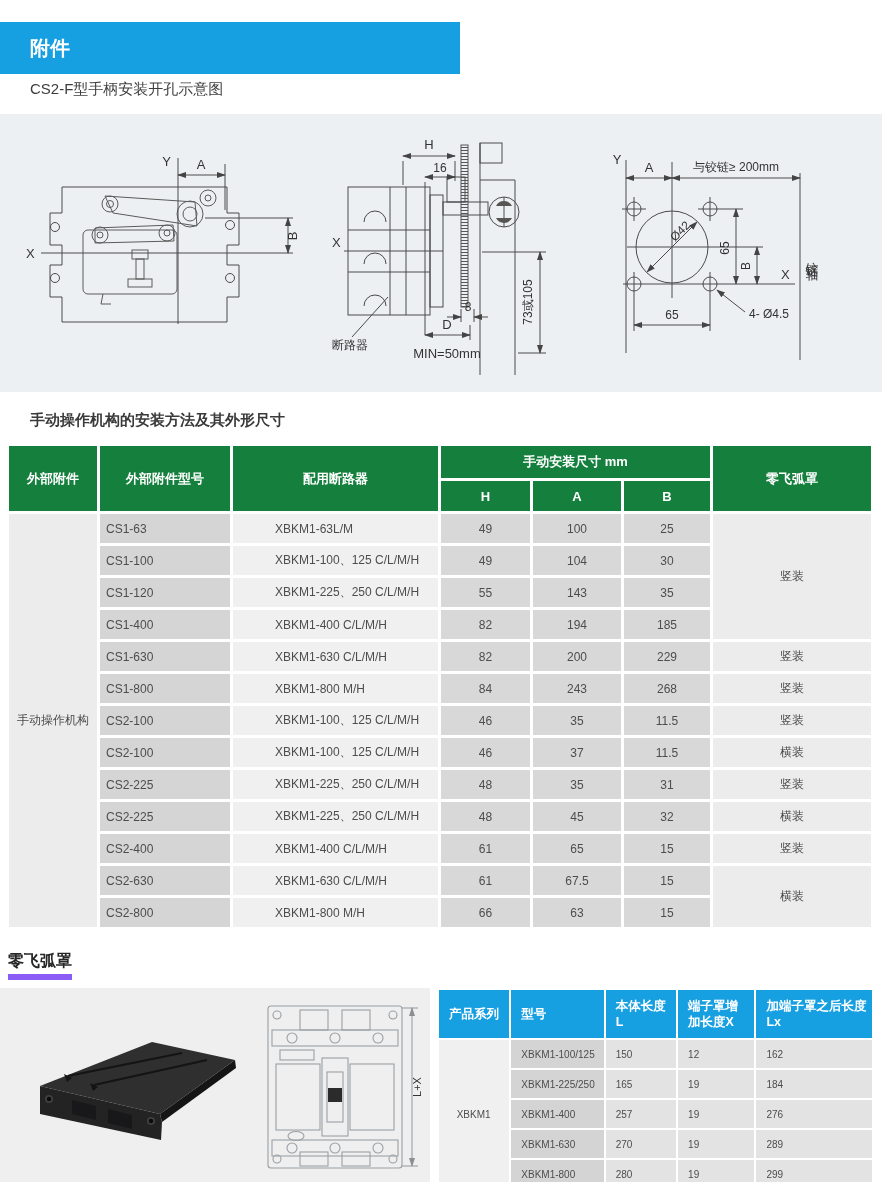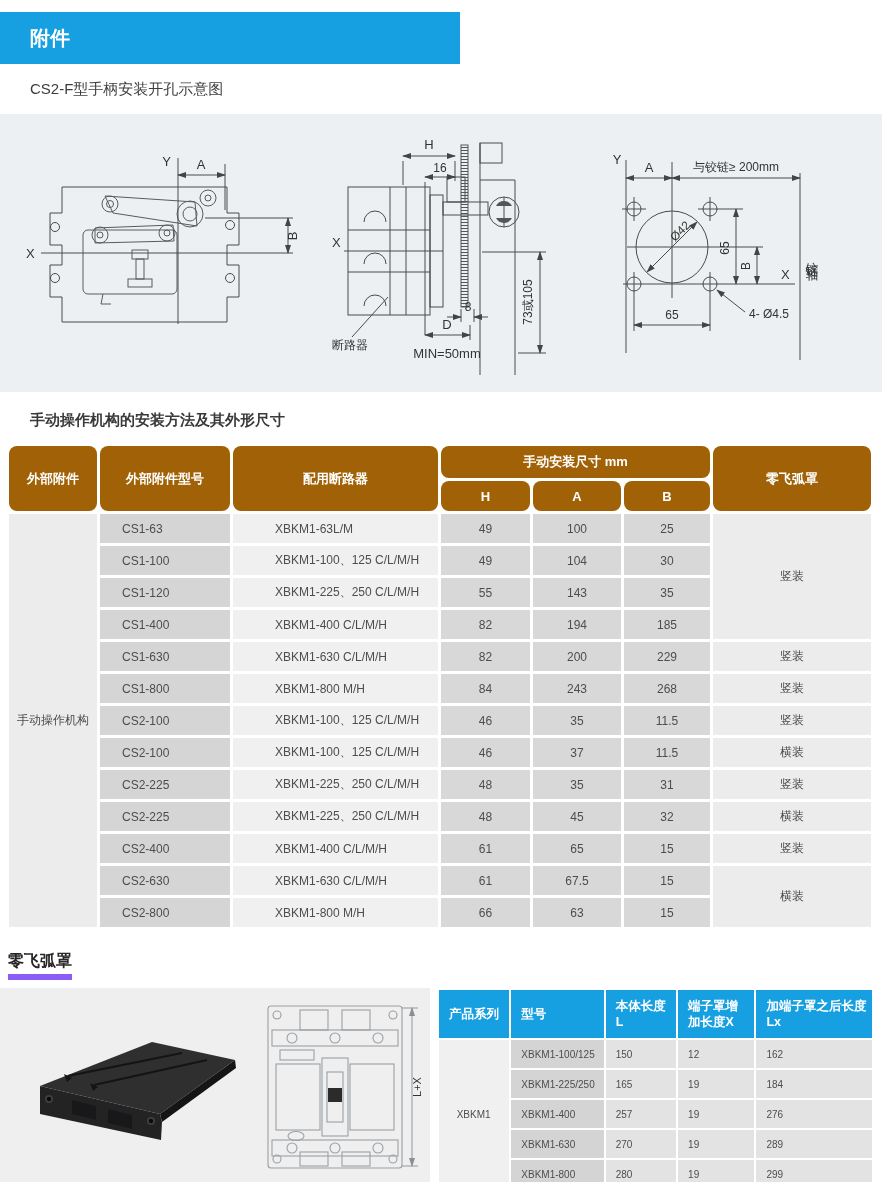--- a/index.html
+++ b/index.html
@@ -1,38 +1,38 @@
 <!DOCTYPE html>
 <html><head>
 <meta charset="utf-8">
 <style>
   html,body{margin:0;padding:0;background:#fff;}
   body{font-family:"Liberation Sans","DejaVu Sans",sans-serif;}
   #page{position:relative;width:882px;height:1182px;background:#fff;overflow:hidden;}
 
-  .banner{position:absolute;left:0;top:12px;width:460px;height:52px;background:#169fe1;
+  .banner{position:absolute;left:0;top:22px;width:460px;height:52px;background:#169fe1;
     color:#fff;font-size:20px;font-weight:bold;line-height:52px;padding-left:30px;box-sizing:border-box;}
   .subtitle{position:absolute;left:30px;top:80px;font-size:15px;color:#3d3d3d;}
 
   .diagram-panel{position:absolute;left:0;top:114px;width:882px;height:278px;background:#edf0f2;}
   .diagram-panel svg{position:absolute;}
   svg text{font-family:"Liberation Sans","DejaVu Sans",sans-serif;fill:#333;}
   .dl{stroke:#4a4a4a;stroke-width:1;fill:none;}
   .mech{stroke:#5a5a5a;stroke-width:1;fill:none;}
   .vlabel{position:absolute;writing-mode:vertical-lr;letter-spacing:3px;font-size:12.5px;color:#333;}
 
   .sec1-title{position:absolute;left:30px;top:411px;font-size:15px;font-weight:bold;color:#3a3a3a;}
 
   table.t1{position:absolute;left:6px;top:443px;width:868px;border-collapse:separate;border-spacing:3px;table-layout:fixed;}
-  table.t1 th{background:#a16207;color:#fff;font-weight:bold;font-size:13px;text-align:center;border-radius:8px;}
+  table.t1 th{background:#15803d;color:#fff;font-weight:bold;font-size:13px;text-align:center;}
   table.t1 tr.hr1 th{height:30px;}
   table.t1 tr.hr2 th{height:28px;}
   table.t1 td{height:27px;font-size:12px;color:#4d4d4d;text-align:center;}
   td.ccat{background:#ececec;}
-  td.cm{background:#d5d5d5;text-align:left !important;padding-left:22px;}
+  td.cm{background:#d5d5d5;text-align:left !important;padding-left:6px;}
   td.cb{background:#f0f0f0;text-align:left !important;padding-left:42px;}
   td.cn{background:#d8d8d8;}
   td.cmt{background:#ececec;}
 
   .note{position:absolute;left:30px;top:916px;font-size:13px;color:#4a4a4a;}
 
   .sec2-title{position:absolute;left:8px;top:951px;font-size:16px;font-weight:bold;color:#262626;
     border-bottom:6px solid #8b5cf6;padding-bottom:2px;}
 
   .photo-panel{position:absolute;left:0;top:988px;width:430px;height:194px;background:#efefef;}

